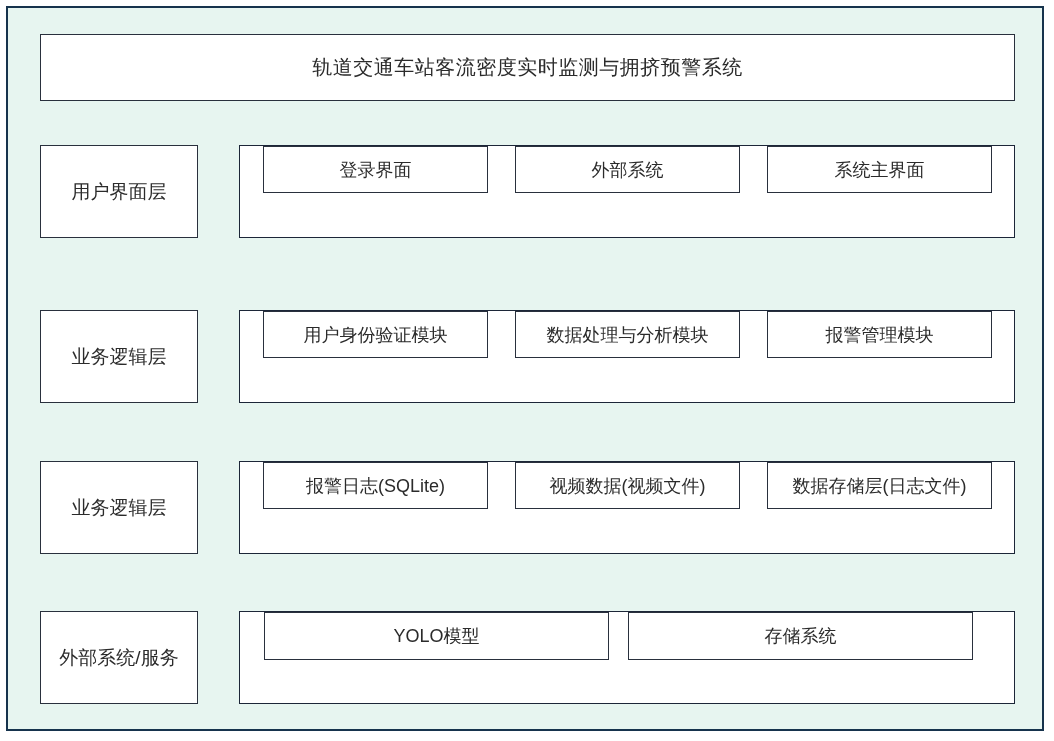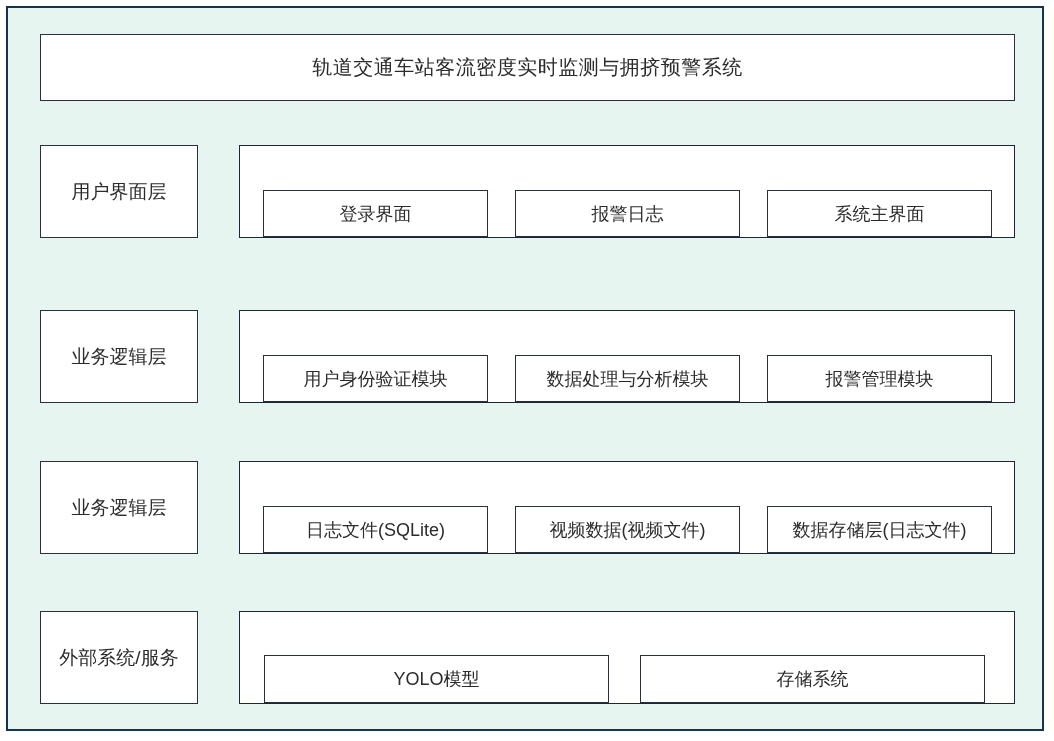--- a/index.html
+++ b/index.html
@@ -71,39 +71,39 @@
   .container-box {
     position: absolute;
     left: 231px;
     top: 0;
     width: 776px;
     height: 93px;
     background: #ffffff;
     border: 1px solid #1c2638;
     box-sizing: border-box;
     display: flex;
-    align-items: flex-end;
+    align-items: flex-start;
     padding-left: 23px;
     gap: 27px;
   }
   .mod {
     width: 225px;
     height: 47px;
     background: #ffffff;
     border: 1px solid #29303d;
     box-sizing: border-box;
     display: flex;
     align-items: center;
     justify-content: center;
     font-size: 18px;
     flex: 0 0 auto;
   }
   .row-4 .container-box {
     padding-left: 24px;
-    gap: 31px;
+    gap: 19px;
   }
   .row-4 .mod {
     width: 345px;
     height: 48px;
   }
 </style>
 </head>
 <body>
 
 <div class="canvas">
@@ -112,42 +112,42 @@
     <div class="title-box">
       <span>轨道交通车站客流密度实时监测与拥挤预警系统</span>
     </div>
 
     <div class="row row-1">
       <div class="label-box">
         <span>用户界面层</span>
       </div>
       <div class="container-box">
         <div class="mod">登录界面</div>
-        <div class="mod">报警日志</div>
+        <div class="mod">外部系统</div>
         <div class="mod">系统主界面</div>
       </div>
     </div>
 
     <div class="row row-2">
       <div class="label-box">
         <span>业务逻辑层</span>
       </div>
       <div class="container-box">
         <div class="mod">用户身份验证模块</div>
         <div class="mod">数据处理与分析模块</div>
         <div class="mod">报警管理模块</div>
       </div>
     </div>
 
     <div class="row row-3">
       <div class="label-box">
         <span>业务逻辑层</span>
       </div>
       <div class="container-box">
-        <div class="mod">日志文件(SQLite)</div>
+        <div class="mod">报警日志(SQLite)</div>
         <div class="mod">视频数据(视频文件)</div>
         <div class="mod">数据存储层(日志文件)</div>
       </div>
     </div>
 
     <div class="row row-4">
       <div class="label-box">
         <span>外部系统/服务</span>
       </div>
       <div class="container-box">

